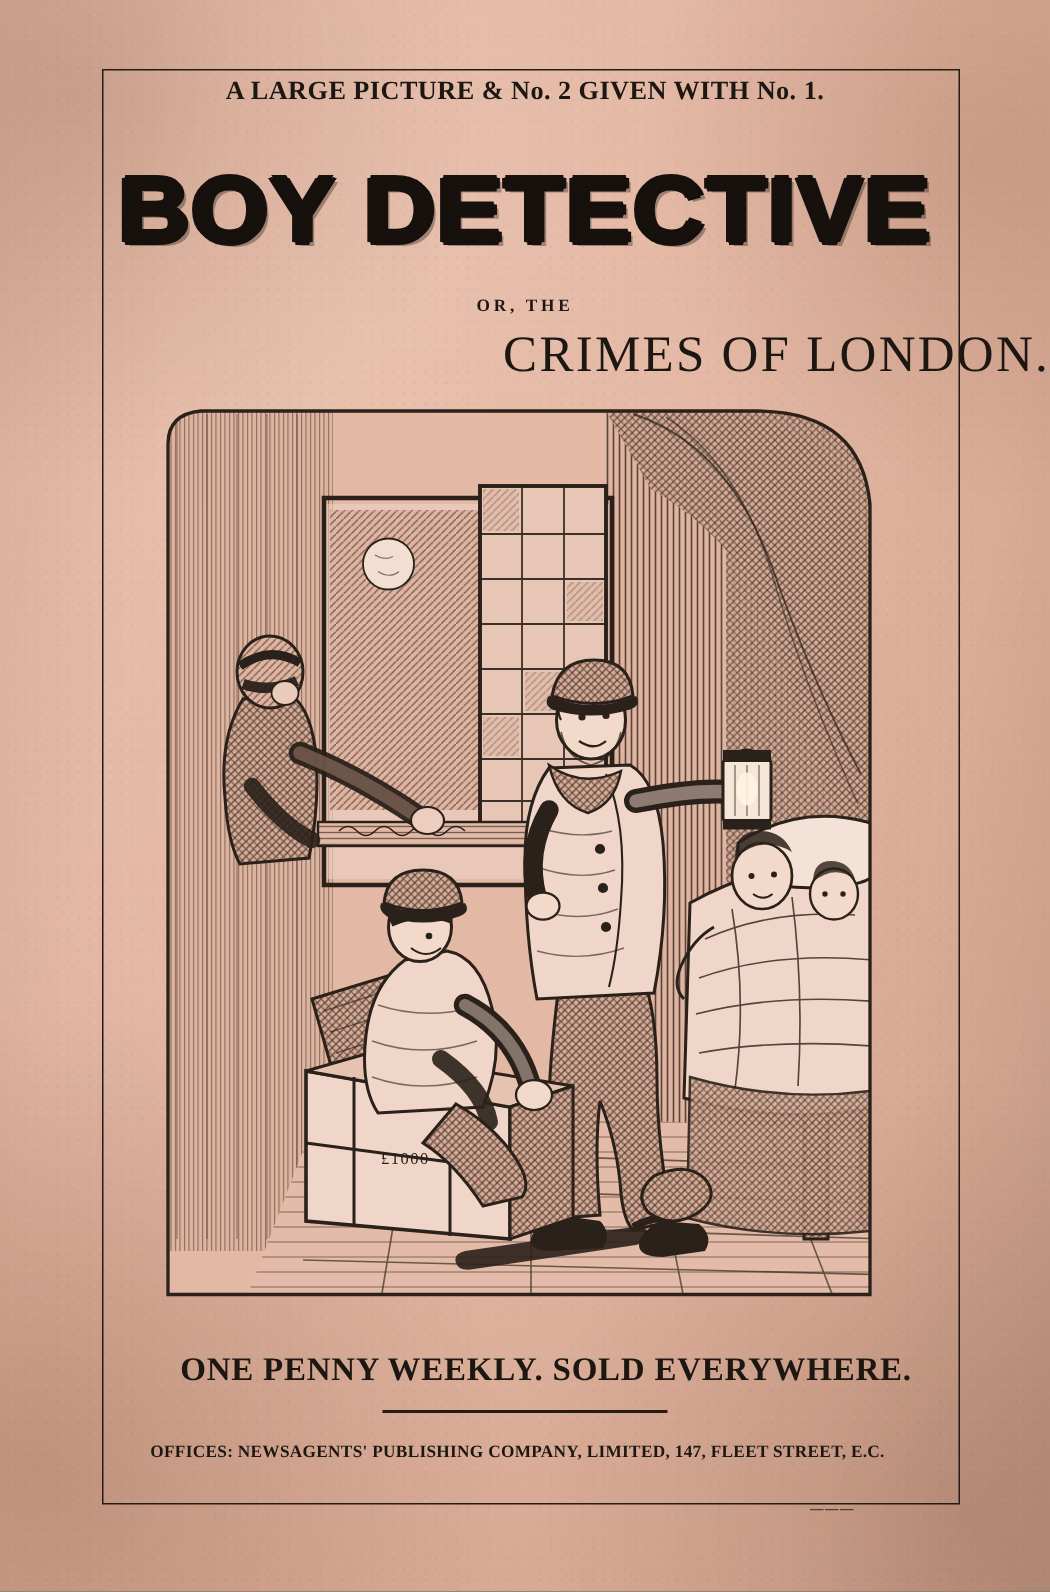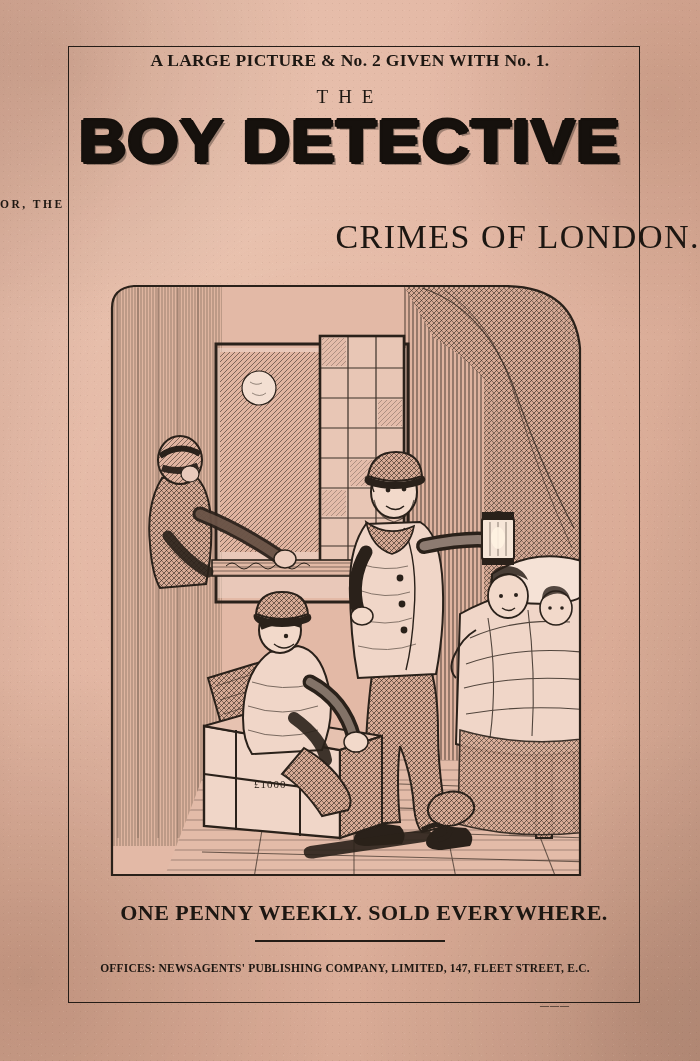--- a/index.html
+++ b/index.html
@@ -104,20 +104,21 @@
        0 2px 0 #16110d, 0 -2px 0 #16110d,
        3px 3px 0 rgba(30,22,16,0.35);
     transform: scaleX(1.06);
     z-index: 5;
   }
 
   .orthe {
     position: absolute;
     left: 0; right: 0;
     top: 198px;
+    text-align: center;
     font-size: 11.5px;
     letter-spacing: 2.5px;
     font-weight: bold;
     z-index: 5;
   }
 
   .subtitle {
     position: absolute;
     left: 0; right: 0;
     top: 218px;
@@ -174,37 +175,36 @@
     letter-spacing: 1px;
     opacity: 0.8;
     transform: scaleY(1.4);
     z-index: 5;
   }
 
   
   .illus {
     position: absolute;
     left: 104px;
-    top: 278px;
+    top: 266px;
     width: 500px;
     height: 605px;
     z-index: 4;
   }
   .illus svg { display: block; width: 100%; height: 100%; }
 </style>
 </head>
 <body>
 
 <div class="page">
 
   <div class="frame"></div>
 
   <div class="strapline ink">A LARGE PICTURE &amp; No. 2 GIVEN WITH No. 1.</div>
 
-  <div class="the ink">THE</div>
 
   <div class="maintitle">BOY DETECTIVE</div>
 
   <div class="orthe ink">OR, THE</div>
 
   <div class="subtitle ink">CRIMES OF LONDON.</div>
 
   <div class="illus">
     <svg viewBox="0 0 500 605" xmlns="http://www.w3.org/2000/svg">
       <defs>

